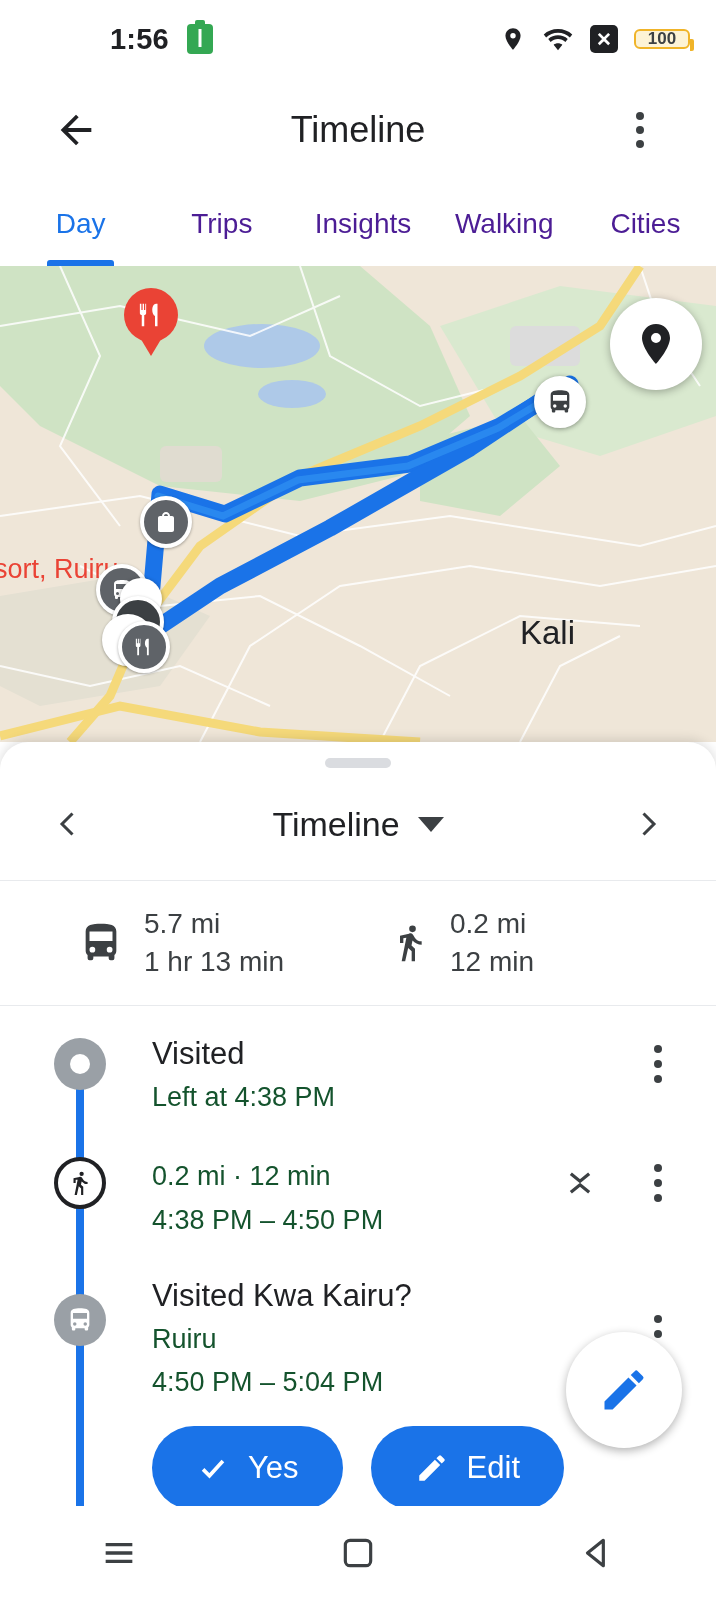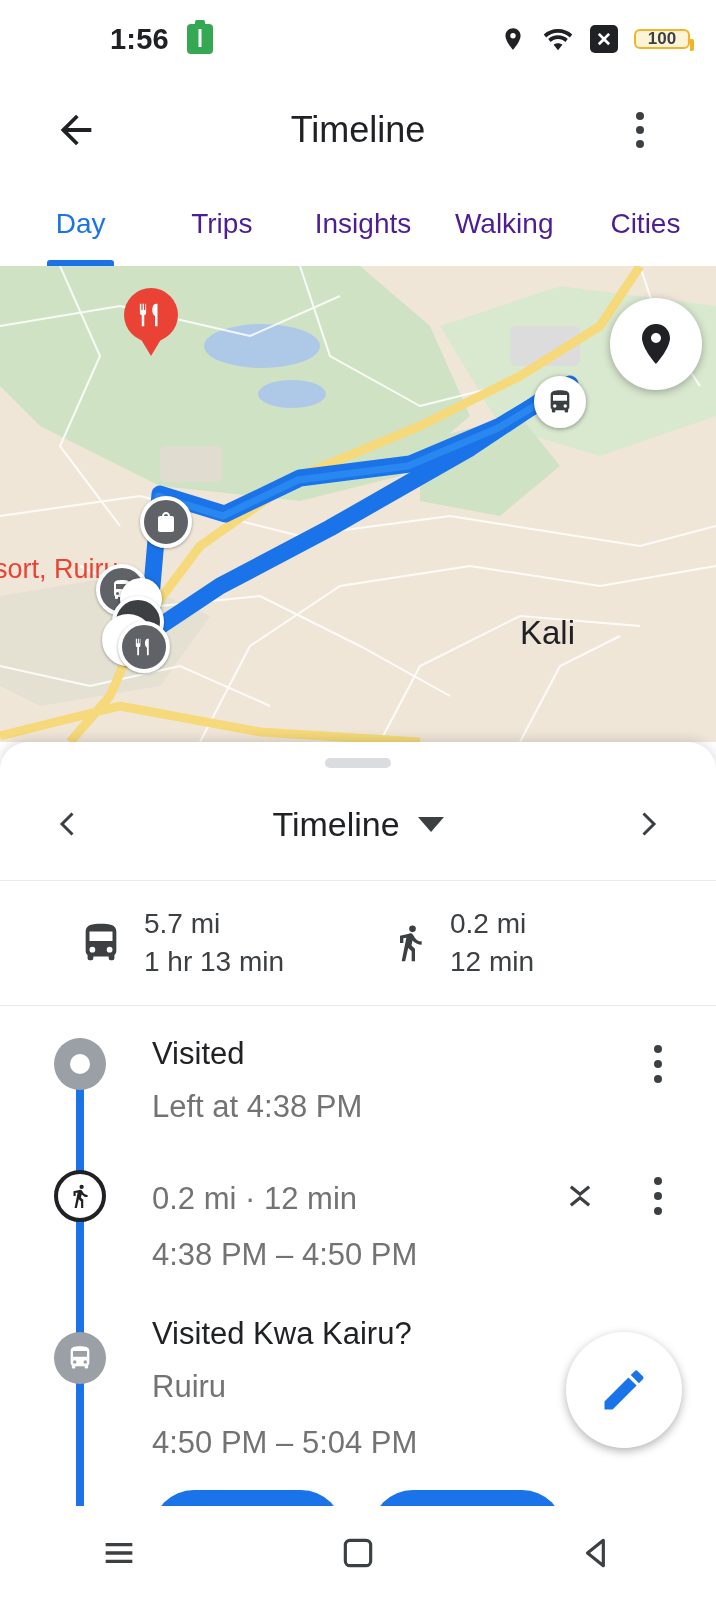--- a/index.html
+++ b/index.html
@@ -160,21 +160,21 @@
   .entry{ position:relative; display:flex; padding: 18px 0 18px 0; min-height:118px; }
   .entry-icon{
     position:absolute; left:54px; top:22px;
     width:52px;height:52px;border-radius:50%;
     display:flex;align-items:center;justify-content:center;
   }
   .icon-gray{ background:#9aa0a6; }
   .icon-white{ background:#fff; border:4px solid #202124; }
   .entry-body{ margin-left: 152px; flex:1; }
   .entry-title{ font-size:31px; color:#202124; line-height:1.3; }
-  .entry-sub{ font-size:31px; color:#737373; line-height:1.45; margin-top:11px; }
+  .entry-sub{ font-size:27px; color:#14532d; line-height:1.45; margin-top:4px; }
   .entry-actions{ display:flex; align-items:flex-start; gap:30px; padding-right:36px; padding-top:8px;}
   .k3{ width:44px;height:44px; display:flex;flex-direction:column;align-items:center;justify-content:center;gap:7px;}
   .k3 span{ width:8px;height:8px;border-radius:50%;background:#3c4043;display:block;}
 
   .btn-row{ display:flex; gap:28px; margin-top:24px; }
   .btn{
     height:84px; border-radius:42px; background:#1a73e8; color:#fff;
     display:flex;align-items:center; gap:18px; padding: 0 44px;
     font-size:31px; font-weight:500;
   }

